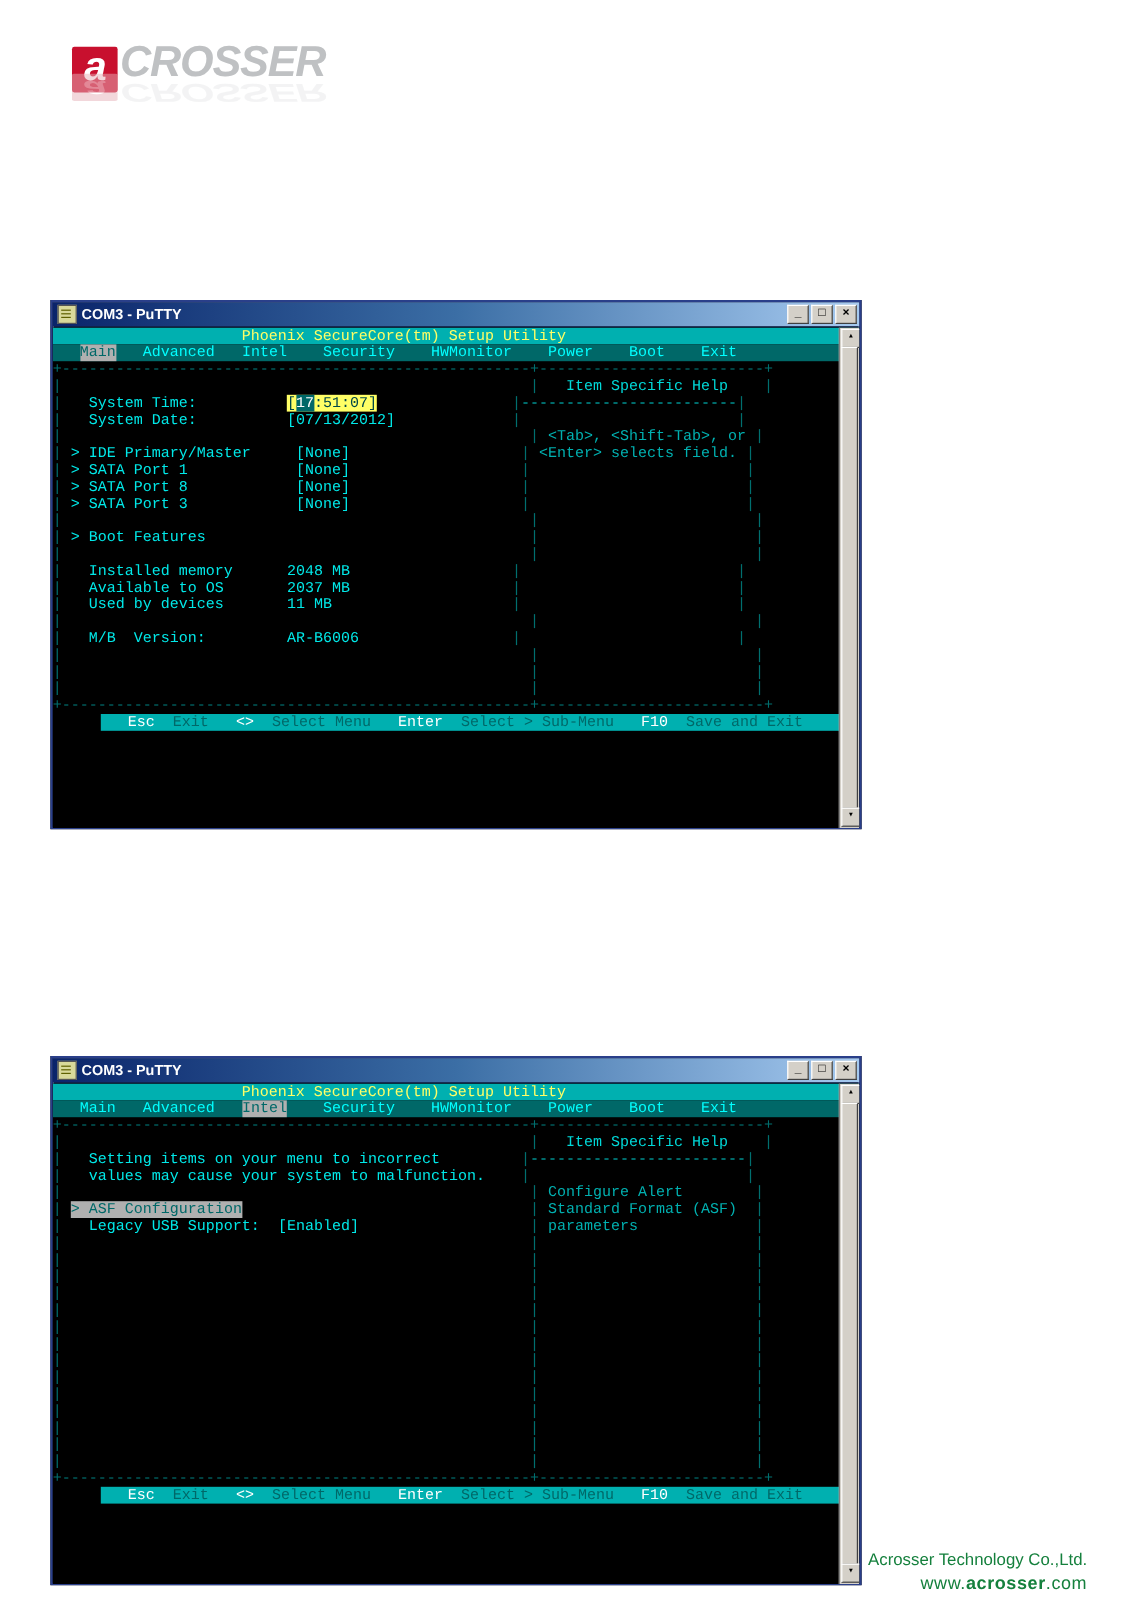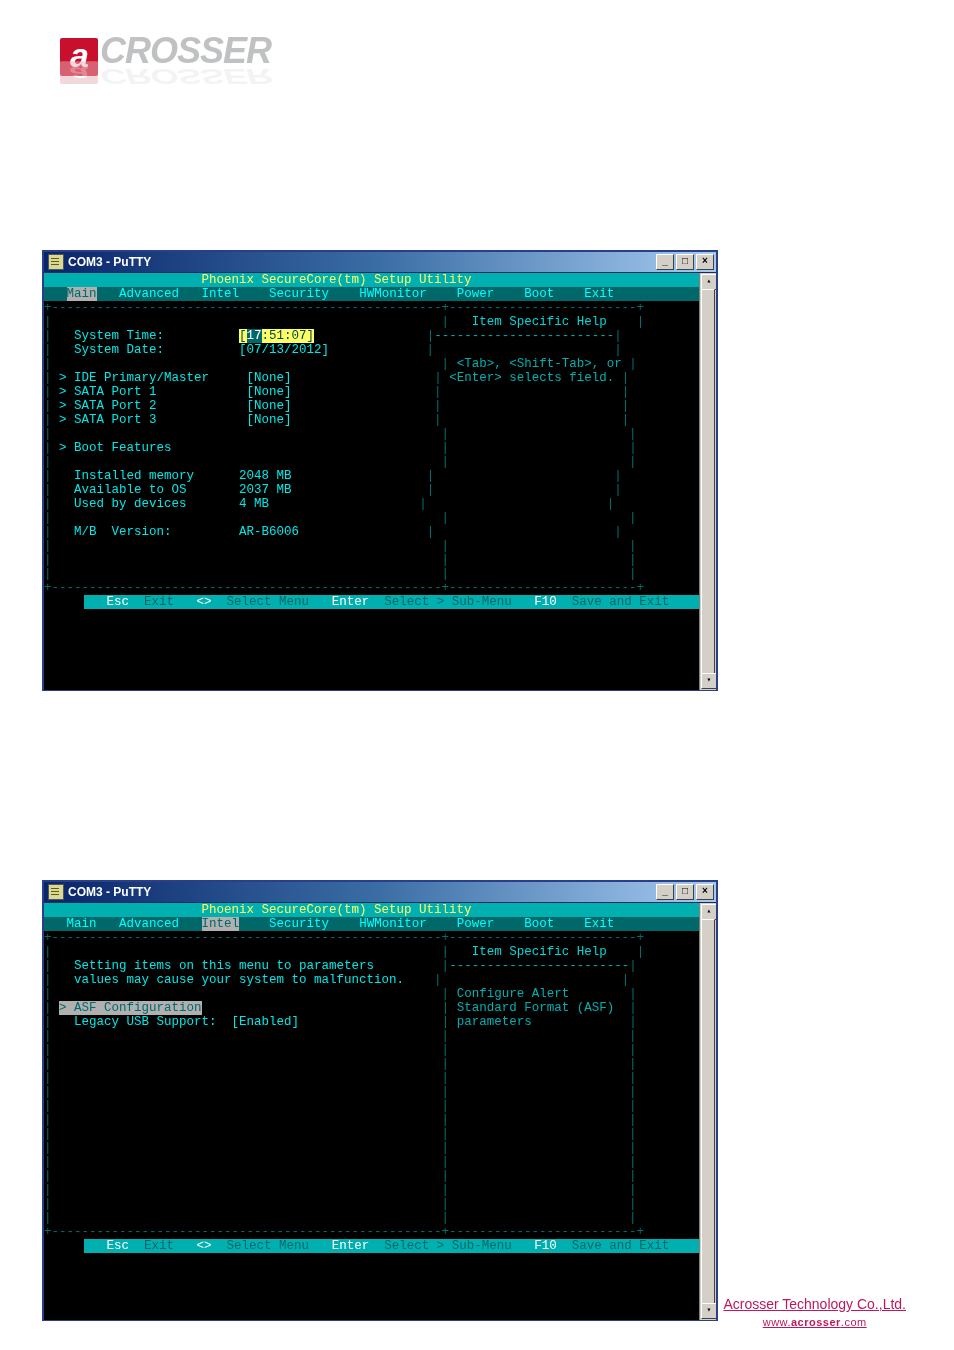--- a/index.html
+++ b/index.html
@@ -174,26 +174,25 @@
   .sel-field .inv { background:#006868; color:#fff; }
   .border-cyan { color:#006f6f; }
   .help-title { color:#00d8d8; }
 
   .term-inner { padding: 0 0 0 0; }
 
   .footer-area {
     position: absolute;
     bottom: 22px;
     right: 48px;
-    text-align: center;
-    color: #be185d;
+    text-align: right;
+    color: #15803d;
     font-size: 14px;
-    text-decoration: underline;
-  }
-  .footer-area .line2 { font-size: 11px; letter-spacing: 0.5px; margin-top:4px;}
+  }
+  .footer-area .line2 { font-size: 15px; letter-spacing: 0.5px; margin-top:4px;}
   .footer-area .line2 b { font-weight: 700; }
 
 </style>
 </head>
 <body>
 
 <div class="logo">
   <span class="a-mark">a</span><span>CROSSER</span>
 </div>
 <div class="logo-reflection">
@@ -216,28 +215,28 @@
     <div class="term-inner">
 <div class="row hdr-row">                     <span class="yellow">Phoenix SecureCore(tm) Setup Utility</span>                      </div>
 <div class="row menu-row"><span>   </span><span class="menu-sel">Main</span><span>   </span><span>Advanced</span><span>   </span><span>Intel</span><span>    </span><span>Security</span><span>    </span><span>HWMonitor</span><span>    </span><span>Power</span><span>    </span><span>Boot</span><span>    </span><span>Exit</span><span>   </span></div>
 <div class="row border-cyan">+----------------------------------------------------+-------------------------+</div>
 <div class="row body-normal"><span class="border-cyan">|</span>                                                    <span class="border-cyan">|</span>   <span class="help-title">Item Specific Help</span>    <span class="border-cyan">|</span></div>
 <div class="row body-bright"><span class="border-cyan">|</span>   <span>System Time:</span>          <span class="sel-field"><span>[</span><span class="inv">17</span><span>:51:07</span><span>]</span></span>               <span class="border-cyan">|</span><span class="body-normal">------------------------</span><span class="border-cyan">|</span></div>
 <div class="row body-bright"><span class="border-cyan">|</span>   <span>System Date:</span>          <span>[07/13/2012]</span>             <span class="border-cyan">|</span>                        <span class="border-cyan">|</span></div>
 <div class="row body-normal"><span class="border-cyan">|</span>                                                    <span class="border-cyan">|</span> <span>&lt;Tab&gt;, &lt;Shift-Tab&gt;, or</span> <span class="border-cyan">|</span></div>
 <div class="row body-bright"><span class="border-cyan">|</span> &gt; <span>IDE Primary/Master</span>     <span>[None]</span>                   <span class="border-cyan">|</span> <span class="body-normal">&lt;Enter&gt; selects field.</span> <span class="border-cyan">|</span></div>
 <div class="row body-bright"><span class="border-cyan">|</span> &gt; <span>SATA Port 1</span>            <span>[None]</span>                   <span class="border-cyan">|</span>                        <span class="border-cyan">|</span></div>
-<div class="row body-bright"><span class="border-cyan">|</span> &gt; <span>SATA Port 2</span>            <span>[None]</span>                   <span class="border-cyan">|</span>                        <span class="border-cyan">|</span></div>
+<div class="row body-bright"><span class="border-cyan">|</span> &gt; <span>SATA Port 8</span>            <span>[None]</span>                   <span class="border-cyan">|</span>                        <span class="border-cyan">|</span></div>
 <div class="row body-bright"><span class="border-cyan">|</span> &gt; <span>SATA Port 3</span>            <span>[None]</span>                   <span class="border-cyan">|</span>                        <span class="border-cyan">|</span></div>
 <div class="row border-cyan">|                                                    |                        |</div>
 <div class="row body-bright"><span class="border-cyan">|</span> &gt; <span>Boot Features</span>                                    <span class="border-cyan">|</span>                        <span class="border-cyan">|</span></div>
 <div class="row border-cyan">|                                                    |                        |</div>
 <div class="row body-bright"><span class="border-cyan">|</span>   <span>Installed memory</span>      <span>2048 MB</span>                  <span class="border-cyan">|</span>                        <span class="border-cyan">|</span></div>
 <div class="row body-bright"><span class="border-cyan">|</span>   <span>Available to OS</span>       <span>2037 MB</span>                  <span class="border-cyan">|</span>                        <span class="border-cyan">|</span></div>
-<div class="row body-bright"><span class="border-cyan">|</span>   <span>Used by devices</span>       <span>4 MB</span>                    <span class="border-cyan">|</span>                        <span class="border-cyan">|</span></div>
+<div class="row body-bright"><span class="border-cyan">|</span>   <span>Used by devices</span>       <span>11 MB</span>                    <span class="border-cyan">|</span>                        <span class="border-cyan">|</span></div>
 <div class="row border-cyan">|                                                    |                        |</div>
 <div class="row body-bright"><span class="border-cyan">|</span>   <span>M/B  Version:</span>         <span>AR-B6006</span>                 <span class="border-cyan">|</span>                        <span class="border-cyan">|</span></div>
 <div class="row border-cyan">|                                                    |                        |</div>
 <div class="row border-cyan">|                                                    |                        |</div>
 <div class="row border-cyan">|                                                    |                        |</div>
 <div class="row border-cyan">+----------------------------------------------------+-------------------------+</div>
 <div class="row footer-row">   <span class="lbl">Esc</span>  <span>Exit</span>   <span class="lbl">&lt;&gt;</span>  <span>Select Menu</span>   <span class="lbl">Enter</span>  <span>Select &gt; Sub-Menu</span>   <span class="lbl">F10</span>  <span>Save and Exit</span>   </div>
     </div>
     <div class="scrollbar">
       <div class="sb-btn">▴</div>
@@ -260,21 +259,21 @@
       <div class="win-btn">□</div>
       <div class="win-btn">×</div>
     </div>
   </div>
   <div class="term">
     <div class="term-inner">
 <div class="row hdr-row">                     <span class="yellow">Phoenix SecureCore(tm) Setup Utility</span>                      </div>
 <div class="row menu-row"><span>   </span><span>Main</span><span>   </span><span>Advanced</span><span>   </span><span class="menu-sel">Intel</span><span>    </span><span>Security</span><span>    </span><span>HWMonitor</span><span>    </span><span>Power</span><span>    </span><span>Boot</span><span>    </span><span>Exit</span><span>   </span></div>
 <div class="row border-cyan">+----------------------------------------------------+-------------------------+</div>
 <div class="row body-normal"><span class="border-cyan">|</span>                                                    <span class="border-cyan">|</span>   <span class="help-title">Item Specific Help</span>    <span class="border-cyan">|</span></div>
-<div class="row body-bright"><span class="border-cyan">|</span>   <span>Setting items on this menu to parameters</span>         <span class="border-cyan">|</span><span class="body-normal">------------------------</span><span class="border-cyan">|</span></div>
+<div class="row body-bright"><span class="border-cyan">|</span>   <span>Setting items on your menu to incorrect</span>         <span class="border-cyan">|</span><span class="body-normal">------------------------</span><span class="border-cyan">|</span></div>
 <div class="row body-bright"><span class="border-cyan">|</span>   <span>values may cause your system to malfunction.</span>    <span class="border-cyan">|</span>                        <span class="border-cyan">|</span></div>
 <div class="row body-normal"><span class="border-cyan">|</span>                                                    <span class="border-cyan">|</span> <span>Configure Alert</span>        <span class="border-cyan">|</span></div>
 <div class="row"><span class="border-cyan">|</span> <span class="menu-sel">&gt; <span>ASF Configuration</span></span><span class="body-normal">                                </span><span class="border-cyan">|</span> <span class="body-normal">Standard Format (ASF)</span>  <span class="border-cyan">|</span></div>
 <div class="row body-bright"><span class="border-cyan">|</span>   <span>Legacy USB Support:</span>  <span>[Enabled]</span>                   <span class="border-cyan">|</span> <span class="body-normal">parameters</span>             <span class="border-cyan">|</span></div>
 <div class="row border-cyan">|                                                    |                        |</div>
 <div class="row border-cyan">|                                                    |                        |</div>
 <div class="row border-cyan">|                                                    |                        |</div>
 <div class="row border-cyan">|                                                    |                        |</div>
 <div class="row border-cyan">|                                                    |                        |</div>
 <div class="row border-cyan">|                                                    |                        |</div>

